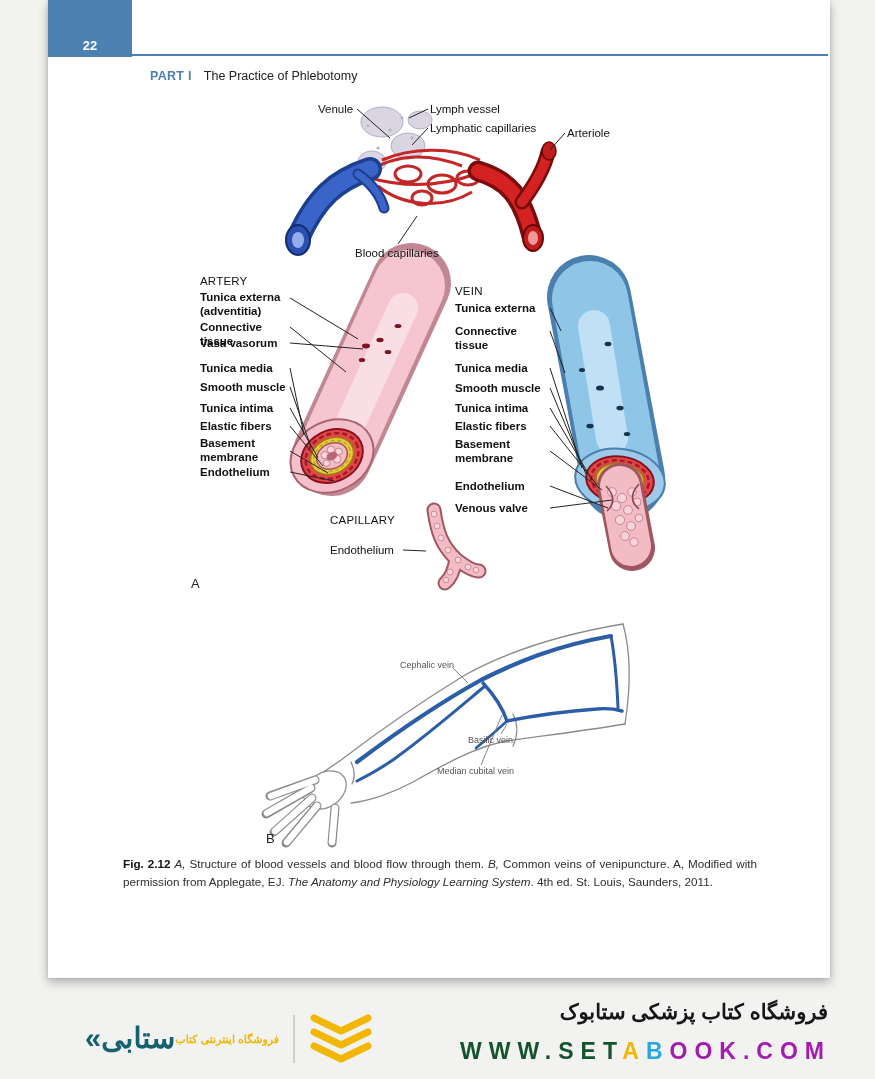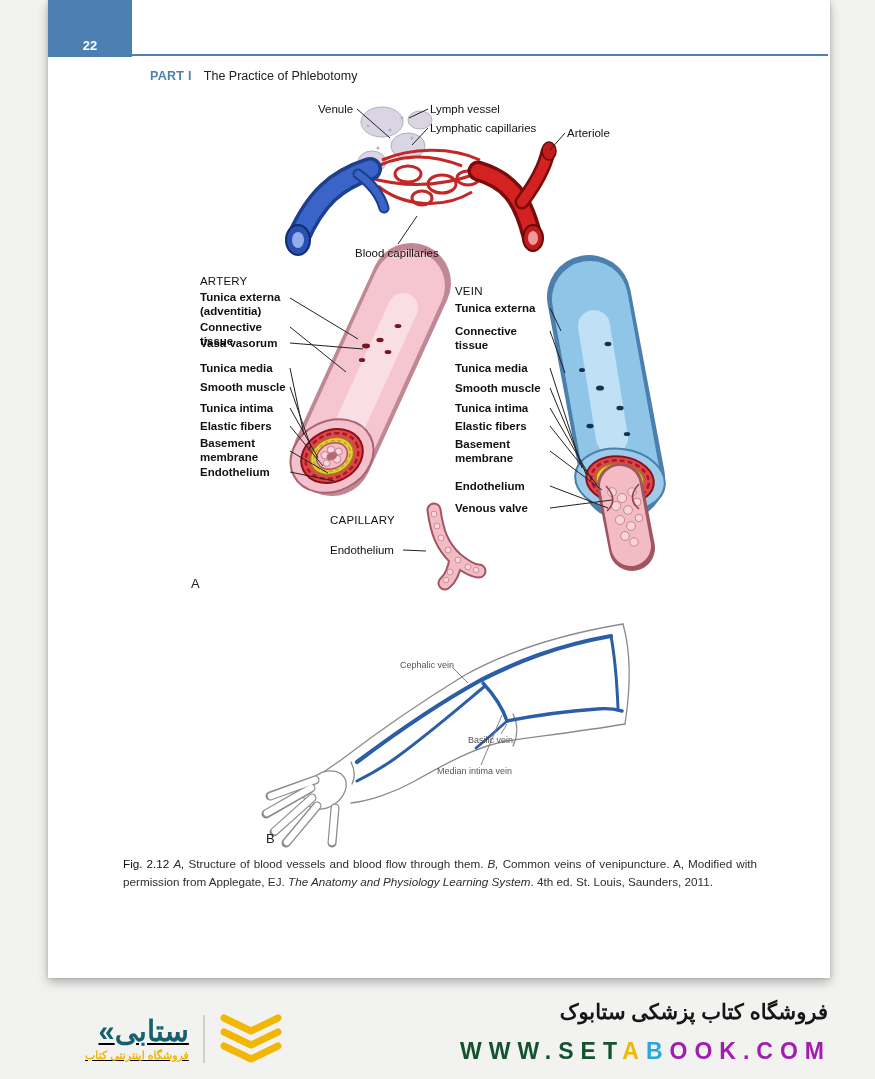--- a/index.html
+++ b/index.html
@@ -14,27 +14,27 @@
   .header-text .part{color:var(--header_blue,#4c7fb2);font-weight:bold;margin-right:12px;letter-spacing:.3px;}
   
   .lbl{position:absolute;font-size:11.5px;line-height:1.25;color:#111;}
   .lbl.w{width:96px;font-weight:bold;}
   .lbl.title{letter-spacing:.2px;}
   .panel-letter{position:absolute;font-size:13px;color:#222;}
   .arm-lbl{position:absolute;font-size:9px;color:#555;}
   
   .caption{position:absolute;left:123px;top:855px;width:634px;font-size:11.7px;line-height:1.52;
            color:#2e2e2e;text-align:justify;margin:0;}
-  .caption .figno{font-weight:normal;color:#111;}
+  .caption .figno{font-weight:bold;color:#111;}
   .caption .it{font-style:italic;}
   
   .store-title{position:absolute;right:47px;top:1000px;font-size:21px;font-weight:bold;color:#161616;direction:rtl;}
   .site-url{position:absolute;right:44px;top:1038px;font-size:23px;font-weight:bold;letter-spacing:7px;color:#1a1a1a;white-space:nowrap;}
   .logo{position:absolute;left:85px;top:1008px;height:62px;display:flex;align-items:center;gap:14px;}
-  .logo-text{display:flex;flex-direction:column;align-items:flex-end;text-decoration:underline;}
+  .logo-text{display:flex;flex-direction:row;align-items:center;}
   .logo-main{font-size:29px;font-weight:bold;color:var(--logo_teal,#15616d);line-height:1.1;}
   .logo-sub{font-size:11px;font-weight:bold;color:var(--logo_yellow,#f2b705);margin-top:2px;direction:rtl;}
   .logo-sep{width:2px;height:48px;background:#cfcfcf;}
 </style>
 </head>
 <body>
 
 <div class="canvas">
   <div class="sheet"></div>
 
@@ -288,21 +288,21 @@
     </g>
     <g stroke="#777" stroke-width="0.9" fill="none">
       <path d="M 198,56 L 213,71"></path>
         <path d="M 246,122 L 252,112"></path>
         <path d="M 226,153 L 247,103"></path>
     </g>
   </svg>
 
   <span class="arm-lbl" style="left:400px;top:660px">Cephalic vein</span>
   <span class="arm-lbl" style="left:468px;top:735px">Basilic vein</span>
-  <span class="arm-lbl" style="left:437px;top:766px">Median intima vein</span>
+  <span class="arm-lbl" style="left:437px;top:766px">Median cubital vein</span>
 
   <span class="panel-letter" style="left:266px;top:831px">B</span>
 
   <p class="caption"><span class="figno">Fig. 2.12</span>&nbsp;<span class="it">A,</span><span> Structure of blood vessels and blood flow through them. </span><span class="it">B,</span><span> Common veins of venipuncture. A, Modified with permission from Applegate, EJ. </span><span class="it">The Anatomy and Physiology Learning System</span><span>. 4th ed. St. Louis, Saunders, 2011.</span></p>
 
   <div class="store-title">فروشگاه کتاب پزشکی ستابوک</div>
   <div class="site-url"><span style="color: #14532d;">WWW.SET</span><span style="color: rgb(242, 183, 5);">A</span><span style="color: rgb(41, 168, 223);">B</span><span style="color: #a21caf; margin-top: 40px;">OOK.COM</span></div>
   <div class="logo">
     <div class="logo-text">
       <div class="logo-main"><span>«</span><span>ستابی</span></div>

